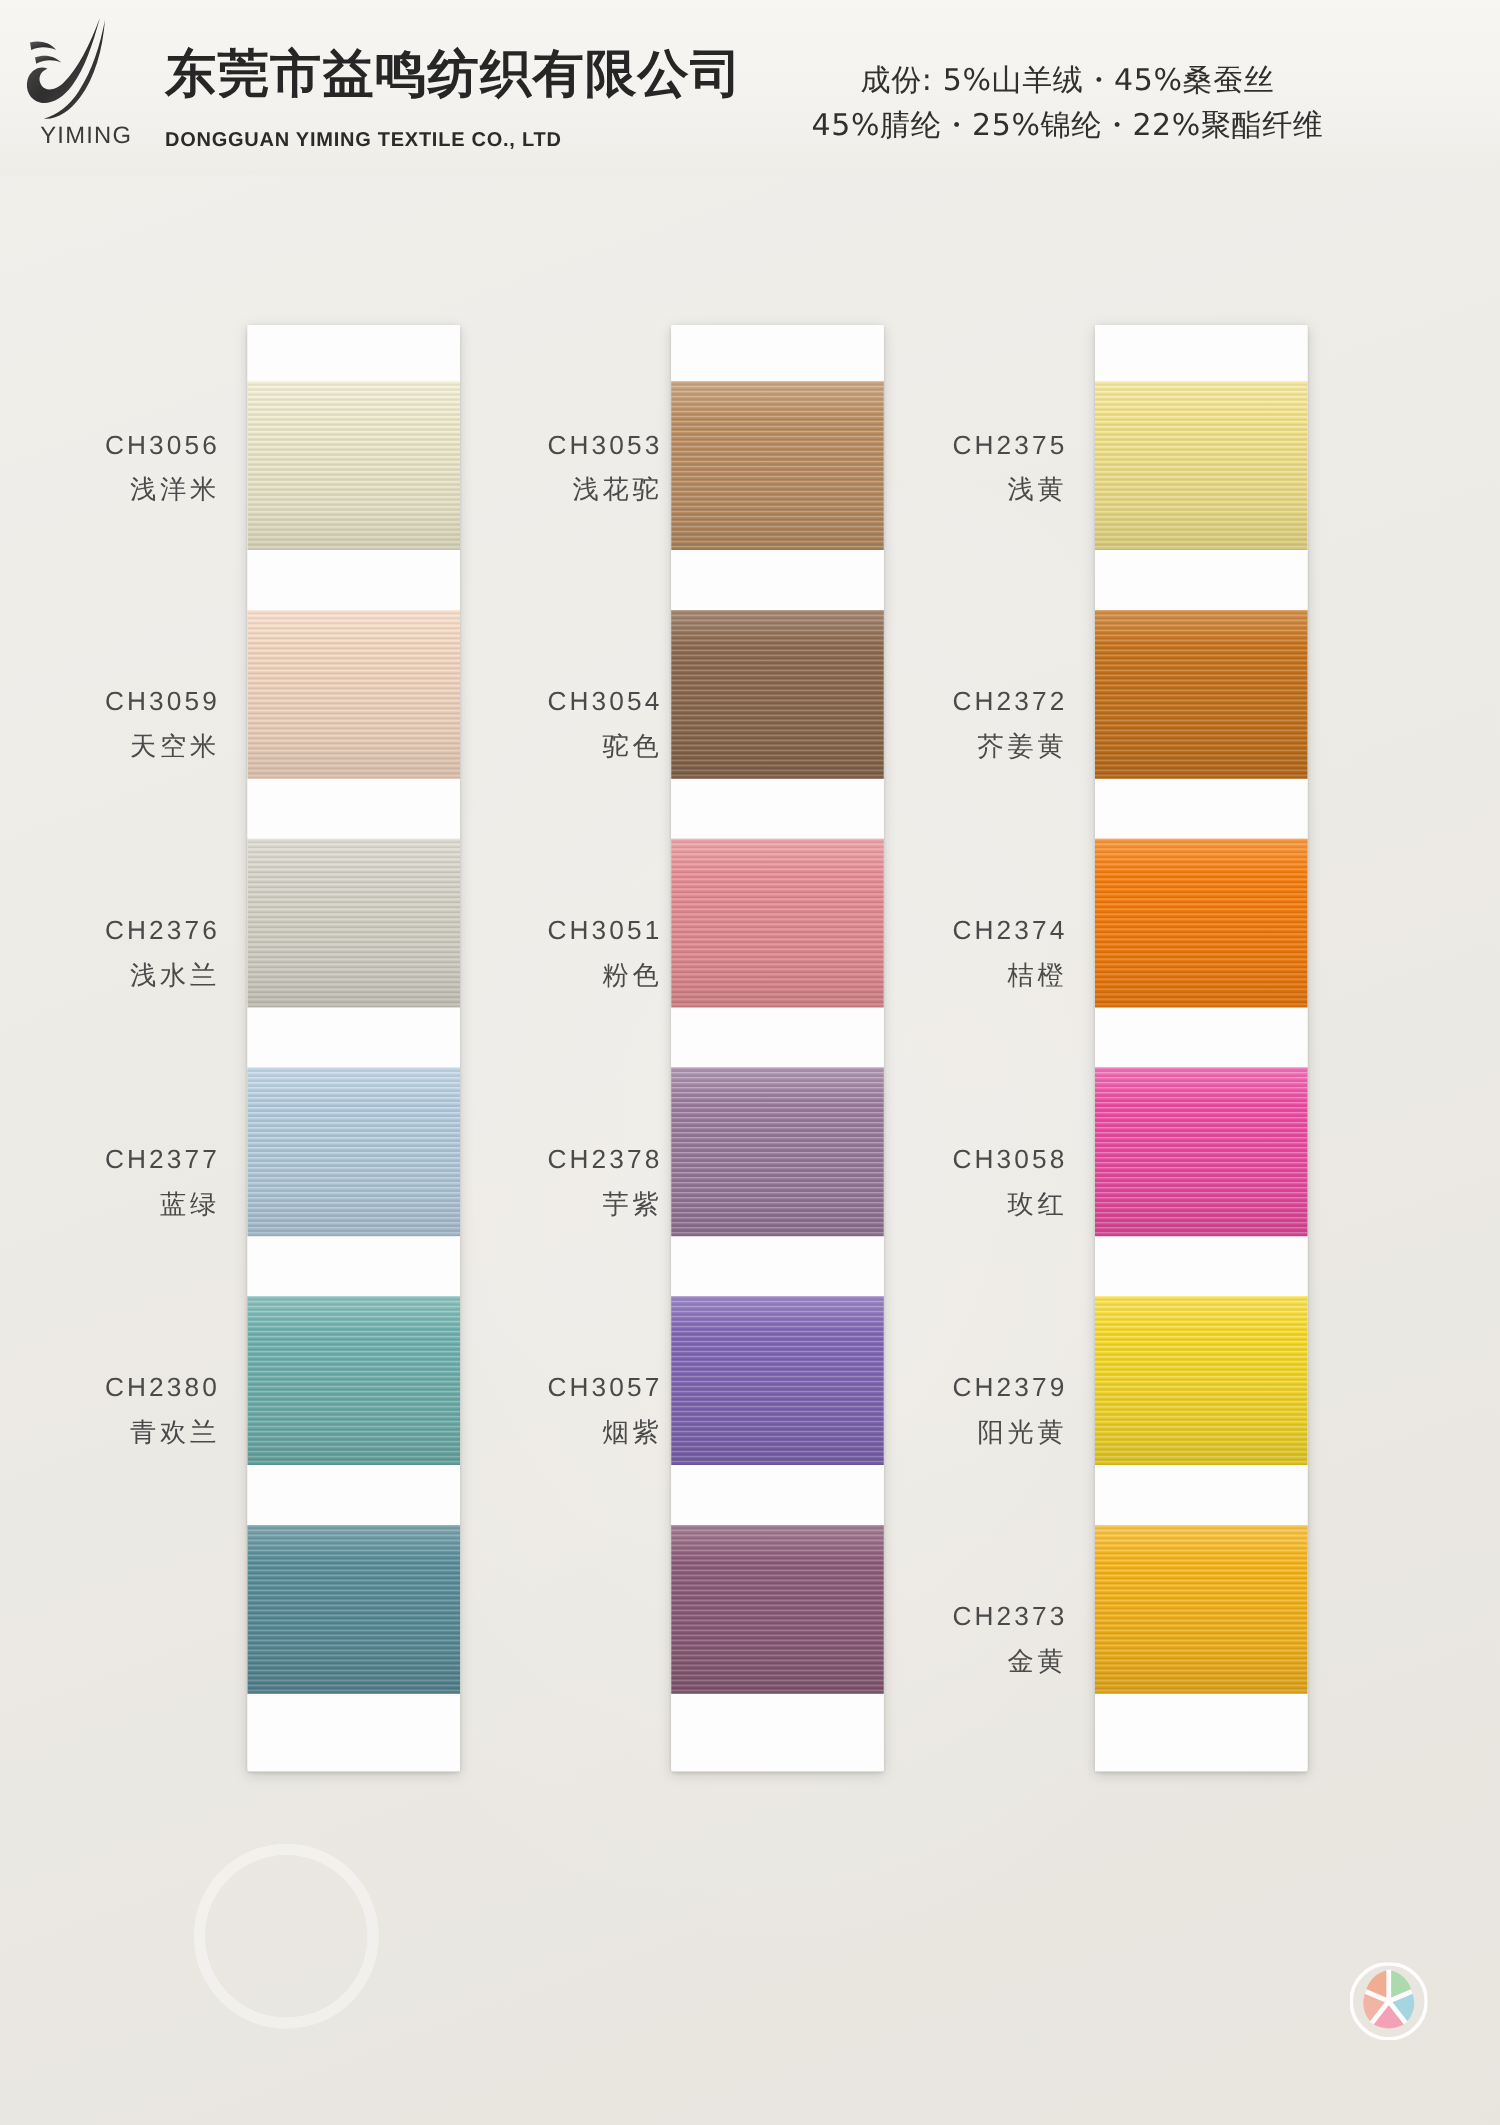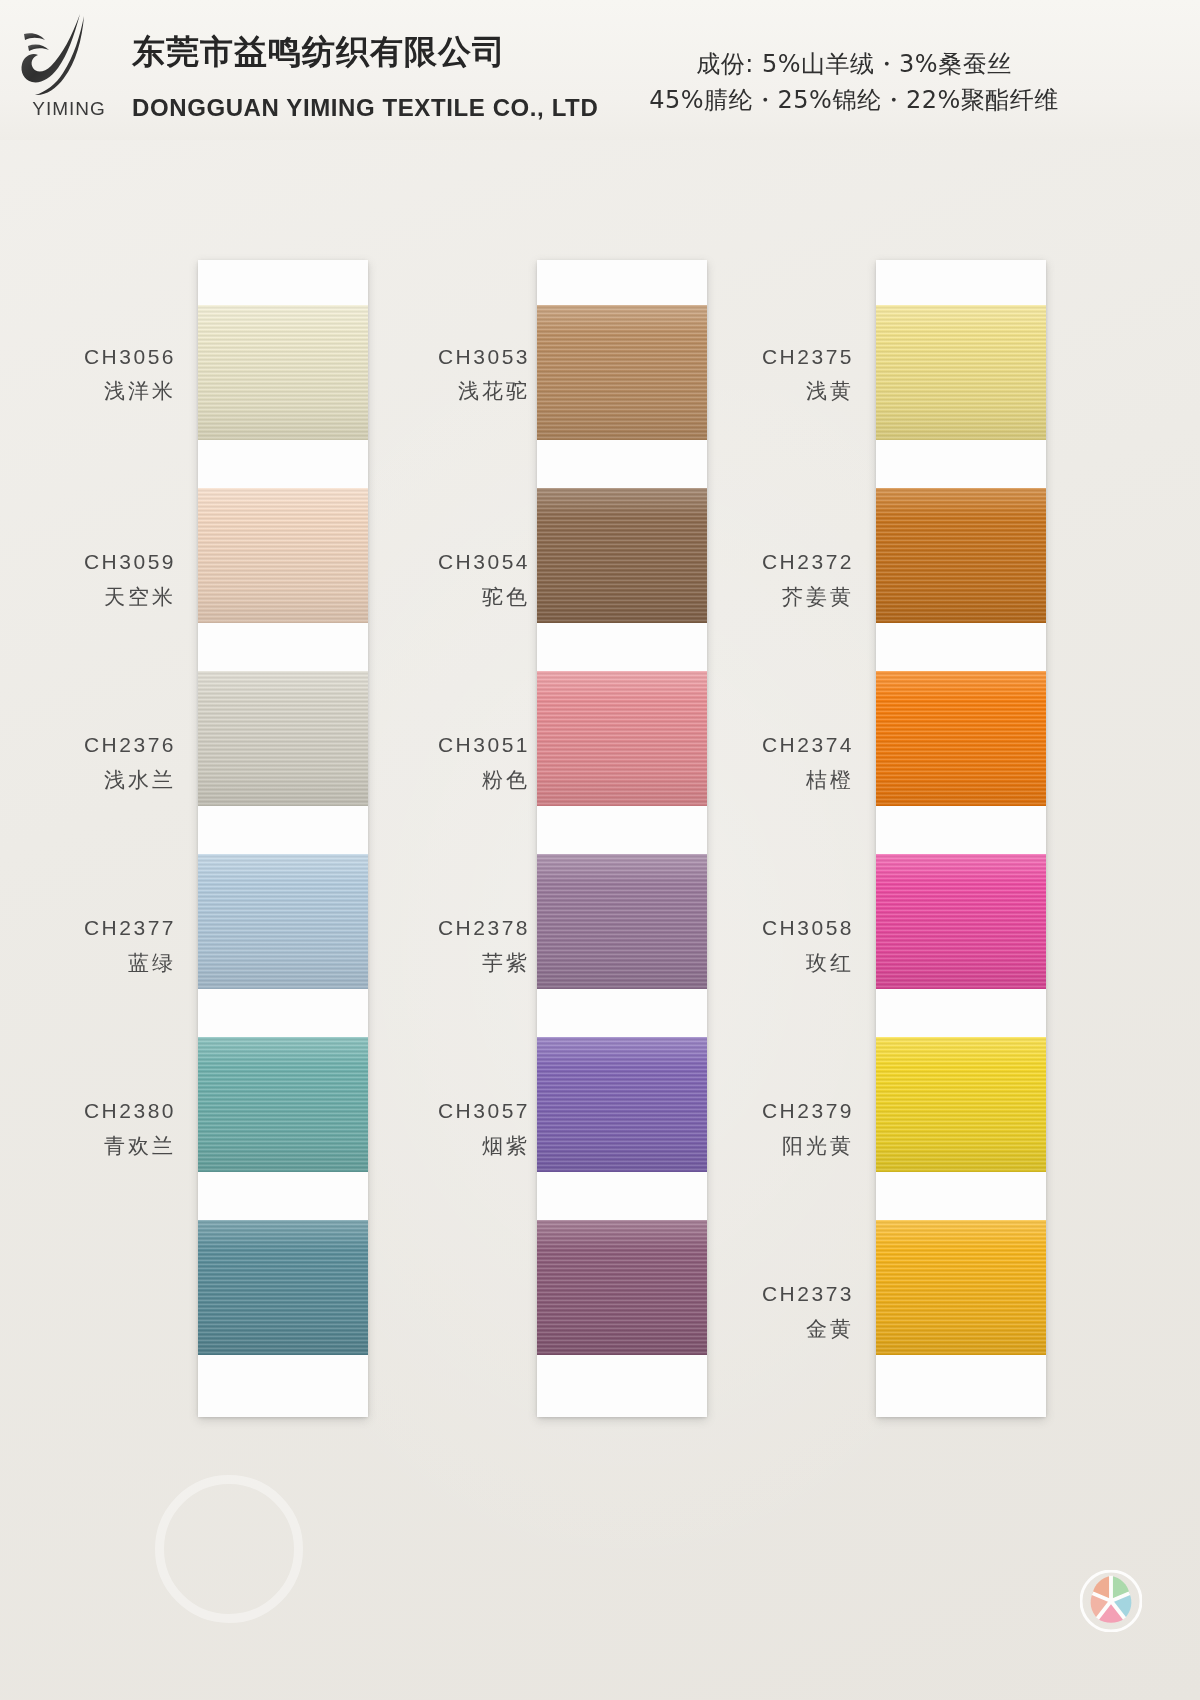--- a/index.html
+++ b/index.html
@@ -14,23 +14,23 @@
 
   
   .header{position:absolute;top:0;left:0;width:1200px;height:140px;
     background:linear-gradient(180deg,#f7f6f2 0%,#f3f1ed 70%,#efedE8 100%);}
   .brand{position:absolute;left:18px;top:10px;display:flex;align-items:center;gap:18px;}
   .logo-wrap{width:96px;height:120px;position:relative;}
   .logo-mark{position:absolute;left:0;top:0;width:96px;height:92px;}
   .logo-word{position:absolute;left:6px;top:88px;width:90px;text-align:center;
     font-size:19px;font-weight:normal;letter-spacing:1px;color:#3a3a3a;}
   .names{padding-top:18px;}
-  .name-cn{font-size:33px;font-weight:bold;color:#262626;letter-spacing:1px;
-    font-family:Liberation Mono, monospace;line-height:1.15;}
-  .name-en{font-size:24px;font-weight:bold;color:#2b2b2b;letter-spacing:.6px;margin-top:20px;}
+  .name-cn{font-size:41px;font-weight:bold;color:#262626;letter-spacing:1px;
+    font-family:Liberation Serif, serif;line-height:1.15;}
+  .name-en{font-size:16px;font-weight:bold;color:#2b2b2b;letter-spacing:.6px;margin-top:20px;}
 
   .composition{position:absolute;right:26px;top:46px;width:640px;text-align:center;
     color:#303030;font-family:"DejaVu Sans",sans-serif;}
   .comp-line{font-size:24px;line-height:1.5;letter-spacing:.5px;}
 
   
   .board{position:absolute;top:140px;left:0;width:1200px;height:1560px;}
   .column{position:absolute;top:120px;width:170px;
     background:#fdfdfd;
     box-shadow:0 3px 10px rgba(90,90,90,.22), 0 1px 3px rgba(0,0,0,.12);
@@ -104,21 +104,21 @@
         </svg>
         <div class="logo-word">YIMING</div>
       </div>
       <div class="names">
         <div class="name-cn">东莞市益鸣纺织有限公司</div>
         <div class="name-en">DONGGUAN YIMING  TEXTILE CO., LTD</div>
       </div>
     </div>
 
     <div class="composition">
-      <div class="comp-line">成份: 5%山羊绒・3%桑蚕丝</div>
+      <div class="comp-line">成份: 5%山羊绒・45%桑蚕丝</div>
       <div class="comp-line">45%腈纶・25%锦纶・22%聚酯纤维</div>
     </div>
   </div>
 
   <div class="board">
 
     <div class="wm-ring"></div>
     <div class="soft-shadow"></div>
 
     <div class="labels lab-1">

